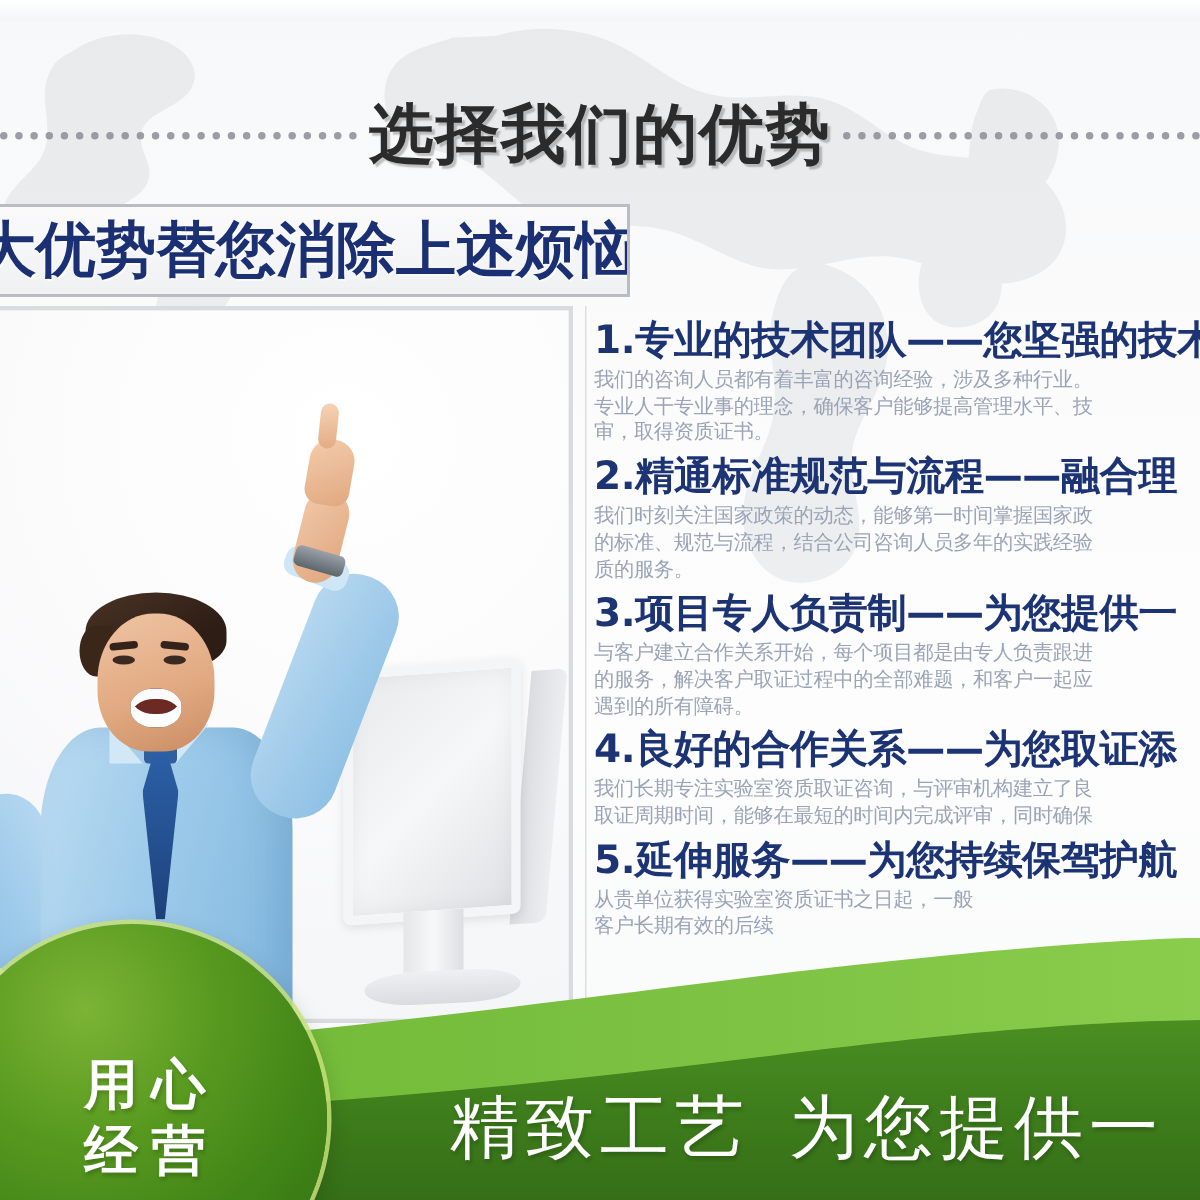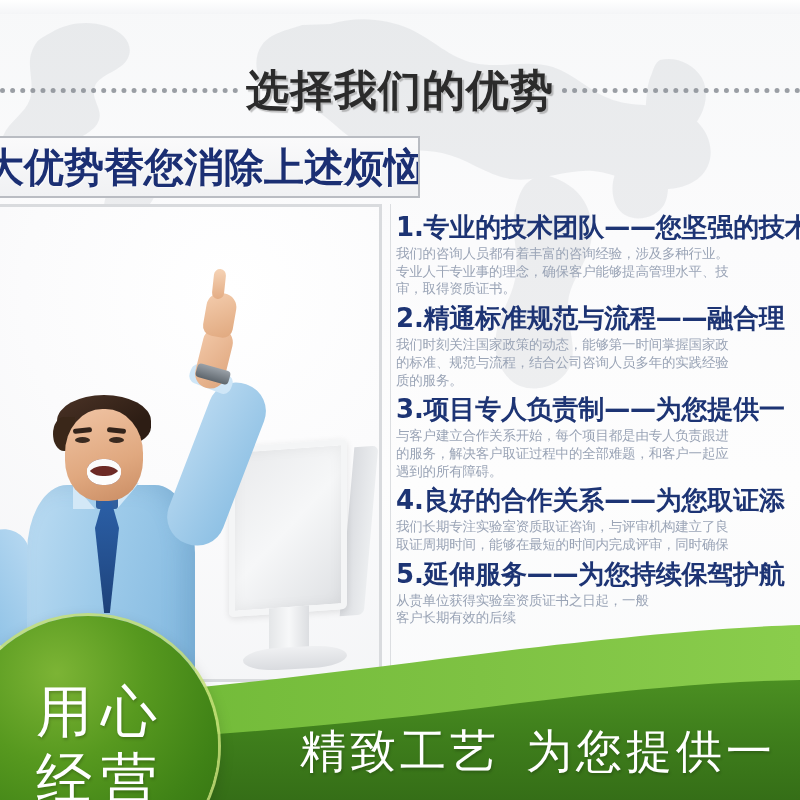--- a/index.html
+++ b/index.html
@@ -246,21 +246,21 @@
     position:absolute; left:-42px; top:616px;
     width:260px; height:260px;
     border-radius:50%;
     background:
       radial-gradient(circle at 38% 22%, #7cb435 0%, #57991f 34%, #3f8216 66%, #2f6a10 100%);
     box-shadow:0 0 0 3px rgba(198,224,120,.85), 0 5px 16px rgba(0,0,0,.22);
     display:flex; flex-direction:column;
     align-items:center; justify-content:center;
   }
   .badge .bl {
-    color:#ffffff; font-weight:400; font-size:56px;
+    color:#ffffff; font-weight:700; font-size:36px;
     letter-spacing:9px; line-height:1.12;
     text-shadow:1px 2px 3px rgba(0,0,0,.22);
     margin-left:26px;
   }
   .badge .bl.second { margin-top:4px; }
 
   
   .slogan {
     position:absolute; left:300px; bottom:14px;
     width:500px; height:70px;

